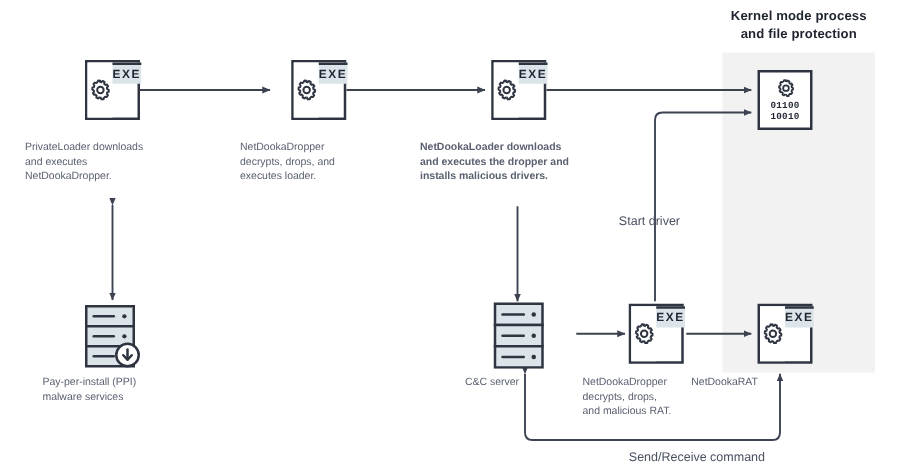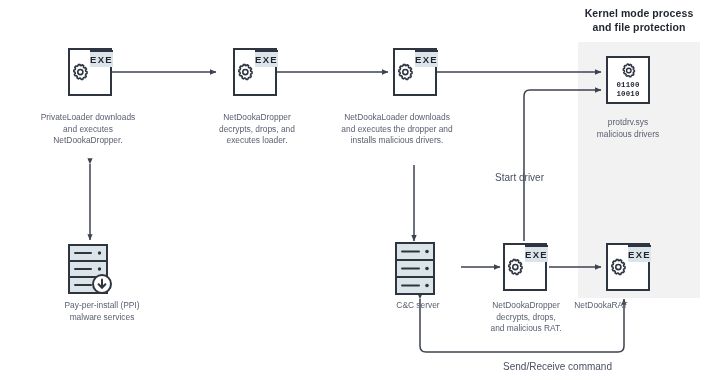--- a/index.html
+++ b/index.html
@@ -41,21 +41,21 @@
   }
   .bin-digits{
     font-family:"Liberation Mono","DejaVu Sans Mono",monospace;
     font-size:7.4px;font-weight:bold;line-height:8.4px;color:#1f2430;letter-spacing:.2px;
     text-align:center;
   }
   .server-box{position:absolute;width:46px;height:54px;}
 
   
   .caption{
-    position:absolute;text-align:center;
+    position:absolute;text-align:left;
     font-size:8.4px;line-height:11.6px;color:#5a6070;
   }
   .edge-label{
     position:absolute;text-align:right;
     font-size:10px;line-height:11.6px;color:#4a5060;
   }
 </style>
 </head>
 <body>
 
@@ -131,38 +131,34 @@
 
   <div class="exe-box" style="left:393px;top:48px;">
     <div class="exe-top">
       <svg width="20" height="20" viewBox="0 0 24 24">
         <path fill="none" stroke="#2e3440" stroke-width="1.9" stroke-linejoin="round" d="M12 4.2 13.5 4.5 14.6 3.3 16.4 4.4 16 6 17.1 7.1 18.7 6.7 19.8 8.5 18.6 9.6 18.9 11.1 20.4 11.8 20.4 13.8 18.9 14.3 18.6 15.8 19.6 17 18.5 18.7 17 18.4 15.8 19.4 15.4 20.9 13.4 20.9 12.8 19.5 11.3 19.2 10.1 20.2 8.4 19.1 8.8 17.6 7.8 16.4 6.2 16.6 5.2 14.9 6.3 13.8 6 12.3 4.6 11.6 4.7 9.6 6.2 9.2 6.6 7.7 5.7 6.5 6.9 4.9 8.4 5.3 9.6 4.3 10.2 2.9 12.2 3.1 Z"></path>
         <circle cx="12.4" cy="12" r="3.1" fill="none" stroke="#2e3440" stroke-width="1.9"></circle>
       </svg>
     </div>
     <div class="exe-tag">EXE</div>
   </div>
-  <div class="caption" style="left:317px;top:112px;width:160px;">
+  <div class="caption" style="left:336px;top:112px;width:160px;font-weight:bold;">
     <div>NetDookaLoader downloads</div>
     <div>and executes the dropper and</div>
     <div>installs malicious drivers.</div>
   </div>
 
   <div class="bin-box" style="left:606px;top:56px;">
     <svg width="17" height="17" viewBox="0 0 24 24" style="margin-bottom:1px;">
       <path fill="none" stroke="#2e3440" stroke-width="2" stroke-linejoin="round" d="M12 4.2 13.5 4.5 14.6 3.3 16.4 4.4 16 6 17.1 7.1 18.7 6.7 19.8 8.5 18.6 9.6 18.9 11.1 20.4 11.8 20.4 13.8 18.9 14.3 18.6 15.8 19.6 17 18.5 18.7 17 18.4 15.8 19.4 15.4 20.9 13.4 20.9 12.8 19.5 11.3 19.2 10.1 20.2 8.4 19.1 8.8 17.6 7.8 16.4 6.2 16.6 5.2 14.9 6.3 13.8 6 12.3 4.6 11.6 4.7 9.6 6.2 9.2 6.6 7.7 5.7 6.5 6.9 4.9 8.4 5.3 9.6 4.3 10.2 2.9 12.2 3.1 Z"></path>
       <circle cx="12.4" cy="12" r="3.2" fill="none" stroke="#2e3440" stroke-width="2"></circle>
     </svg>
     <div class="bin-digits">01100</div>
     <div class="bin-digits">10010</div>
   </div>
-  <div class="caption" style="left:578px;top:117px;width:100px;">
-    <div>protdrv.sys</div>
-    <div>malicious drivers</div>
-  </div>
 
   <div class="server-box" style="left:67px;top:243px;">
     <svg width="46" height="54" viewBox="0 0 46 54">
       <g stroke="#2e3440" stroke-width="2" fill="#dbe4e9">
         <rect x="2" y="2" width="38" height="16"></rect>
         <rect x="2" y="18" width="38" height="16"></rect>
         <rect x="2" y="34" width="38" height="16"></rect>
       </g>
       <g stroke="#2e3440" stroke-width="2" stroke-linecap="round">
         <line x1="8" y1="10" x2="24" y2="10"></line>

